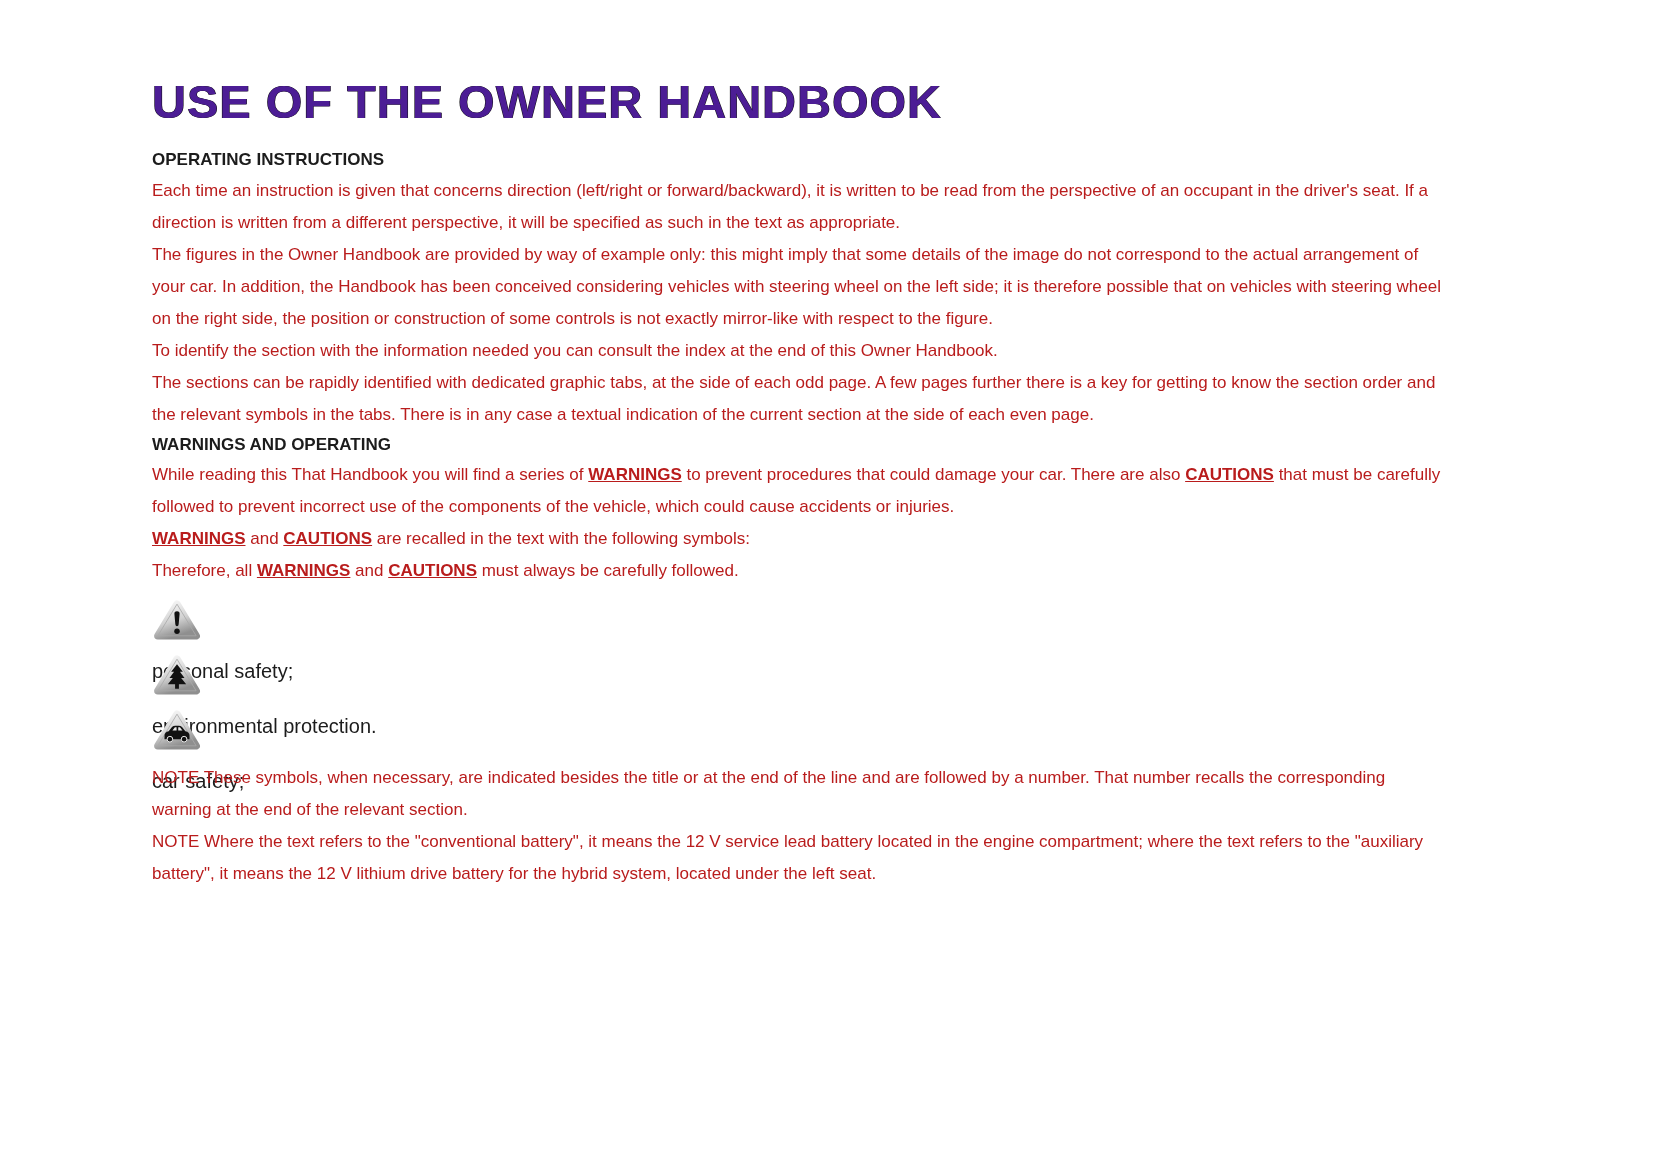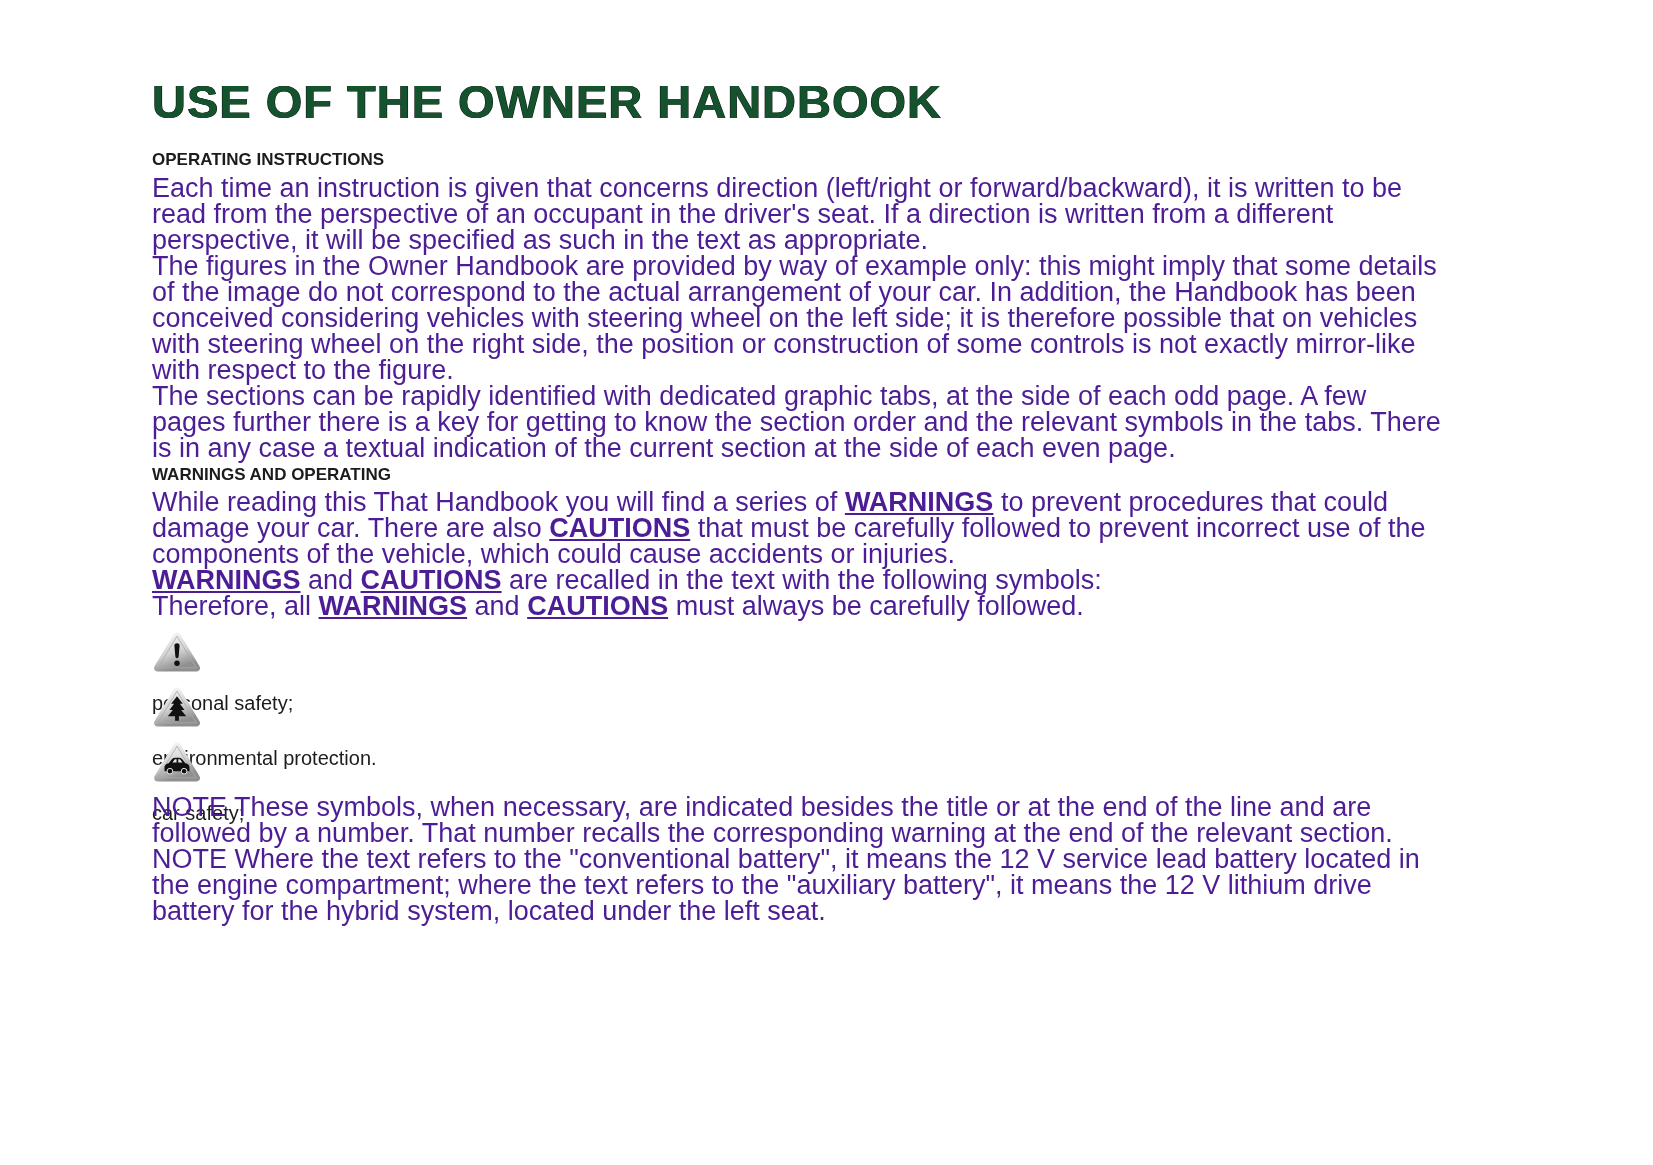--- a/index.html
+++ b/index.html
@@ -23,35 +23,35 @@
   }
   .content {
     width: 1295px;
   }
   h1.doc-title {
     margin: 0 0 18px 0;
     font-size: 47px;
     line-height: 52px;
     font-weight: bold;
     letter-spacing: 1px;
-    color: #14532d;
+    color: #4c1d95;
     text-shadow: 0.5px 0 0 #111, -0.5px 0 0 #111;
   }
   h2.section-heading {
     margin: 0;
     font-size: 17px;
     line-height: 28.6px;
     font-weight: bold;
     color: #1c1c1c;
   }
   p.body-para {
     margin: 0;
-    font-size: 27px;
-    line-height: 26px;
-    color: #4c1d95;
+    font-size: 17px;
+    line-height: 32px;
+    color: #b91c1c;
   }
   p.body-para b {
     font-weight: bold;
     text-decoration: underline;
   }
   .symbol-list {
     margin: 10px 0 6px 0;
   }
   .symbol-row {
     display: flex;
@@ -75,20 +75,21 @@
 <body>
 
 <div class="page">
   <div class="content">
 
     <h1 class="doc-title">USE OF THE OWNER HANDBOOK</h1>
 
     <h2 class="section-heading">OPERATING INSTRUCTIONS</h2>
     <p class="body-para">Each time an instruction is given that concerns direction (left/right or forward/backward), it is written to be read from the perspective of an occupant in the driver's seat. If a direction is written from a different perspective, it will be specified as such in the text as appropriate.</p>
     <p class="body-para">The figures in the Owner Handbook are provided by way of example only: this might imply that some details of the image do not correspond to the actual arrangement of your car. In addition, the Handbook has been conceived considering vehicles with steering wheel on the left side; it is therefore possible that on vehicles with steering wheel on the right side, the position or construction of some controls is not exactly mirror-like with respect to the figure.</p>
+    <p class="body-para">To identify the section with the information needed you can consult the index at the end of this Owner Handbook.</p>
     <p class="body-para">The sections can be rapidly identified with dedicated graphic tabs, at the side of each odd page. A few pages further there is a key for getting to know the section order and the relevant symbols in the tabs. There is in any case a textual indication of the current section at the side of each even page.</p>
 
     <h2 class="section-heading">WARNINGS AND OPERATING</h2>
     <p class="body-para"><span>While reading this That Handbook you will find a series of </span><b>WARNINGS</b><span> to prevent procedures that could damage your car. There are also </span><b>CAUTIONS</b><span> that must be carefully followed to prevent incorrect use of the components of the vehicle, which could cause accidents or injuries.</span></p>
     <p class="body-para"><b>WARNINGS</b><span> and </span><b>CAUTIONS</b><span> are recalled in the text with the following symbols:</span></p>
     <p class="body-para"><span>Therefore, all </span><b>WARNINGS</b><span> and </span><b>CAUTIONS</b><span> must always be carefully followed.</span></p>
 
     <div class="symbol-list">
 
       <div class="symbol-row">

